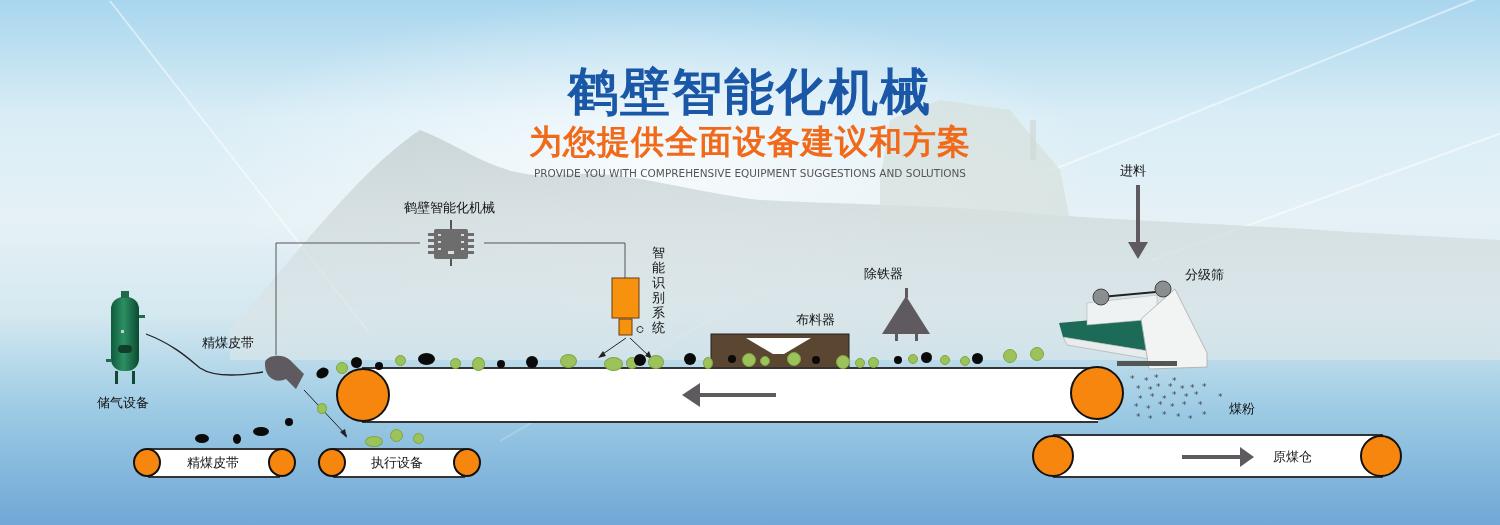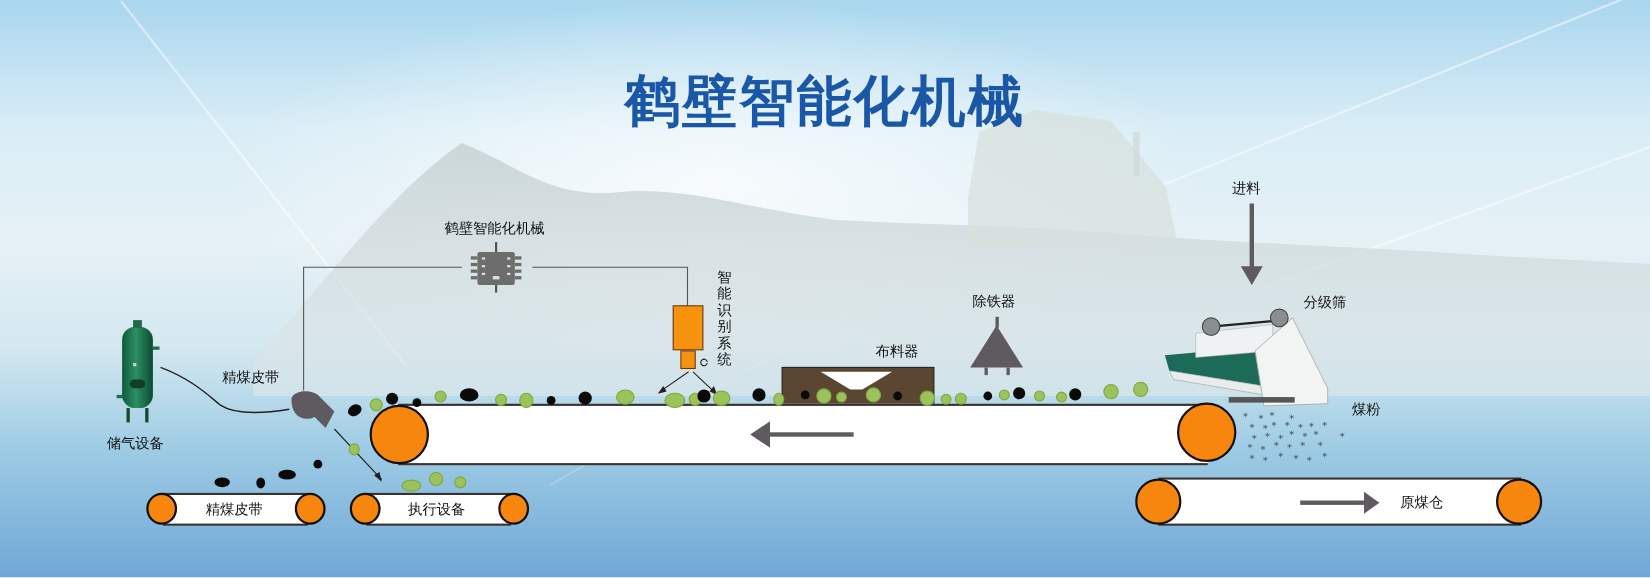--- a/index.html
+++ b/index.html
@@ -39,20 +39,22 @@
         <stop offset="0" stop-color="#c8d3d6" stop-opacity=".9"></stop>
         <stop offset="1" stop-color="#dfe8ea" stop-opacity=".6"></stop>
       </linearGradient>
     </defs>
     <path d="M230,330 C300,250 360,170 420,130 C470,150 500,180 560,175 C620,168 680,190 760,200 C850,205 950,205 1050,215 C1150,222 1250,225 1350,232 L1500,240 L1500,360 L230,360 Z" fill="url(#mg)"></path>
     <path d="M880,180 L890,120 L940,100 L1010,110 L1060,170 L1070,220 L880,225 Z" fill="#d6dfdc" opacity=".7"></path>
     <rect x="1030" y="120" width="6" height="40" fill="#cfd8d6" opacity=".7"></rect>
   </svg>
 
   <div class="title t1">鹤壁智能化机械</div>
+  <div class="title t2">为您提供全面设备建议和方案</div>
+  <div class="title t3">PROVIDE YOU WITH COMPREHENSIVE EQUIPMENT SUGGESTIONS AND SOLUTIONS</div>
 
   <svg width="1500" height="525" style="left:0;top:0;">
     <polyline points="276,355 276,243 420,243" fill="none" stroke="#555" stroke-width="1"></polyline>
     <polyline points="484,243 625,243 625,278" fill="none" stroke="#555" stroke-width="1"></polyline>
 
     <path d="M146,334 C175,345 190,360 200,368 C215,378 245,375 263,372" fill="none" stroke="#222" stroke-width="1.3"></path>
 
     <line x1="304" y1="390" x2="347" y2="436" stroke="#222" stroke-width="1"></line>
     <polygon points="347,438 340,432 345,429" fill="#222"></polygon>
 
@@ -117,21 +119,21 @@
   <svg width="50" height="40" style="left:262px;top:354px;">
     <path d="M3,8 C6,0 22,0 28,6 L42,20 L34,35 L24,25 C14,30 2,24 3,8 Z" fill="#5f5a60"></path>
   </svg>
 
   <div class="lbl" style="left:796px;top:313px;">布料器</div>
   <svg width="140" height="36" style="left:711px;top:334px;">
     <rect x="0" y="0" width="138" height="34" fill="#5a4631" stroke="#222" stroke-width="1"></rect>
     <polygon points="35,4 100,4 73,20 62,20" fill="#fff"></polygon>
   </svg>
 
-  <div class="lbl" style="left:884px;top:267px;">除铁器</div>
+  <div class="lbl" style="left:864px;top:267px;">除铁器</div>
   <svg width="50" height="60" style="left:882px;top:288px;">
     <rect x="23" y="0" width="3" height="10" fill="#5f5a60"></rect>
     <polygon points="24,8 48,46 0,46" fill="#5f5a60"></polygon>
     <rect x="13" y="46" width="3" height="7" fill="#5f5a60"></rect>
       <rect x="33" y="46" width="3" height="7" fill="#5f5a60"></rect>
   </svg>
 
   <div class="lbl" style="left:1120px;top:164px;">进料</div>
   <svg width="20" height="75" style="left:1128px;top:185px;">
     <rect x="8" y="0" width="4" height="60" fill="#5f5a60"></rect>
@@ -175,21 +177,21 @@
       <text x="44" y="32">*</text>
       <text x="56" y="30">*</text>
       <text x="72" y="30">*</text>
     <text x="10" y="42">*</text>
       <text x="22" y="44">*</text>
       <text x="36" y="40">*</text>
       <text x="50" y="42">*</text>
       <text x="62" y="44">*</text>
       <text x="76" y="40">*</text>
   </svg>
-  <div class="lbl" style="left:1229px;top:365px;">煤粉</div>
+  <div class="lbl" style="left:1229px;top:402px;">煤粉</div>
 
   <div class="belt" style="left:362px;top:367px;width:736px;height:52px;"></div>
   <div class="roller" style="left:336px;top:368px;width:54px;height:54px;"></div>
   <div class="roller" style="left:1070px;top:366px;width:54px;height:54px;"></div>
   <svg width="100" height="30" style="left:682px;top:382px;">
     <rect x="10" y="11" width="84" height="4" fill="#5f5a60"></rect>
     <polygon points="0,13 18,1 18,25" fill="#5f5a60"></polygon>
   </svg>
 
   <div>

